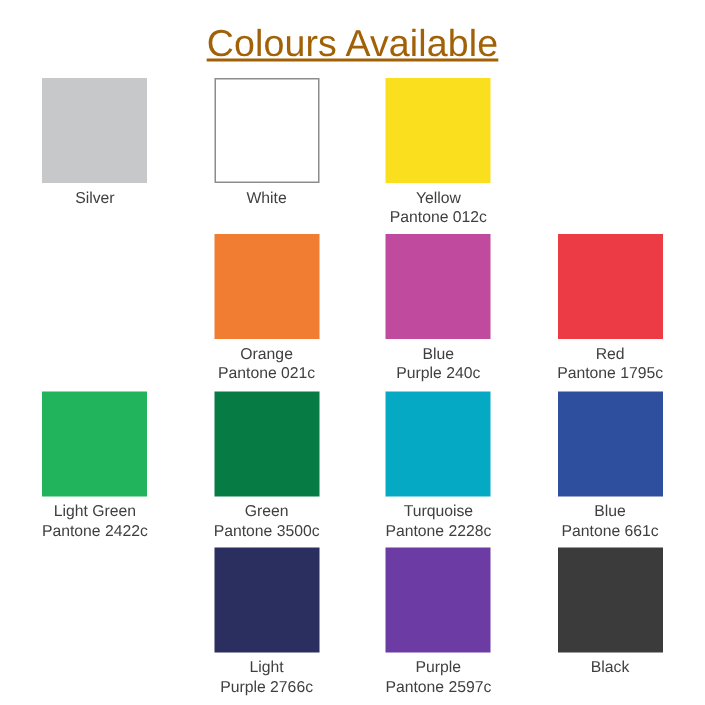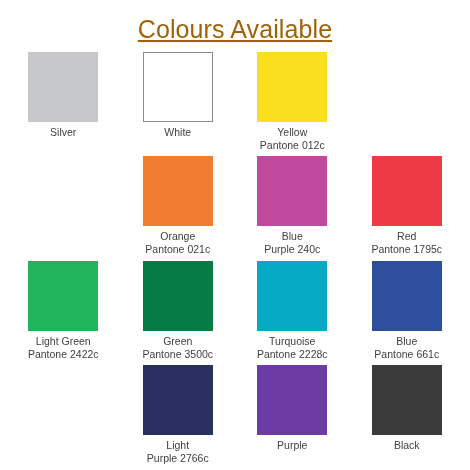--- a/index.html
+++ b/index.html
@@ -199,20 +199,21 @@
           <div class="swatch-chip" style="background: rgb(43, 47, 96);"></div>
           <div class="swatch-labels">
             <span class="swatch-name">Light</span>
             <span class="swatch-code">Purple 2766c</span>
           </div>
         </div>
         <div class="swatch-cell">
           <div class="swatch-chip" style="background: rgb(108, 59, 164);"></div>
           <div class="swatch-labels">
             <span class="swatch-name">Purple</span>
+            <span class="swatch-code">Pantone 2597c</span>
           </div>
         </div>
         <div class="swatch-cell">
           <div class="swatch-chip" style="background: rgb(59, 59, 59);"></div>
           <div class="swatch-labels">
             <span class="swatch-name">Black</span>
           </div>
         </div>
       </div>
     </div>

